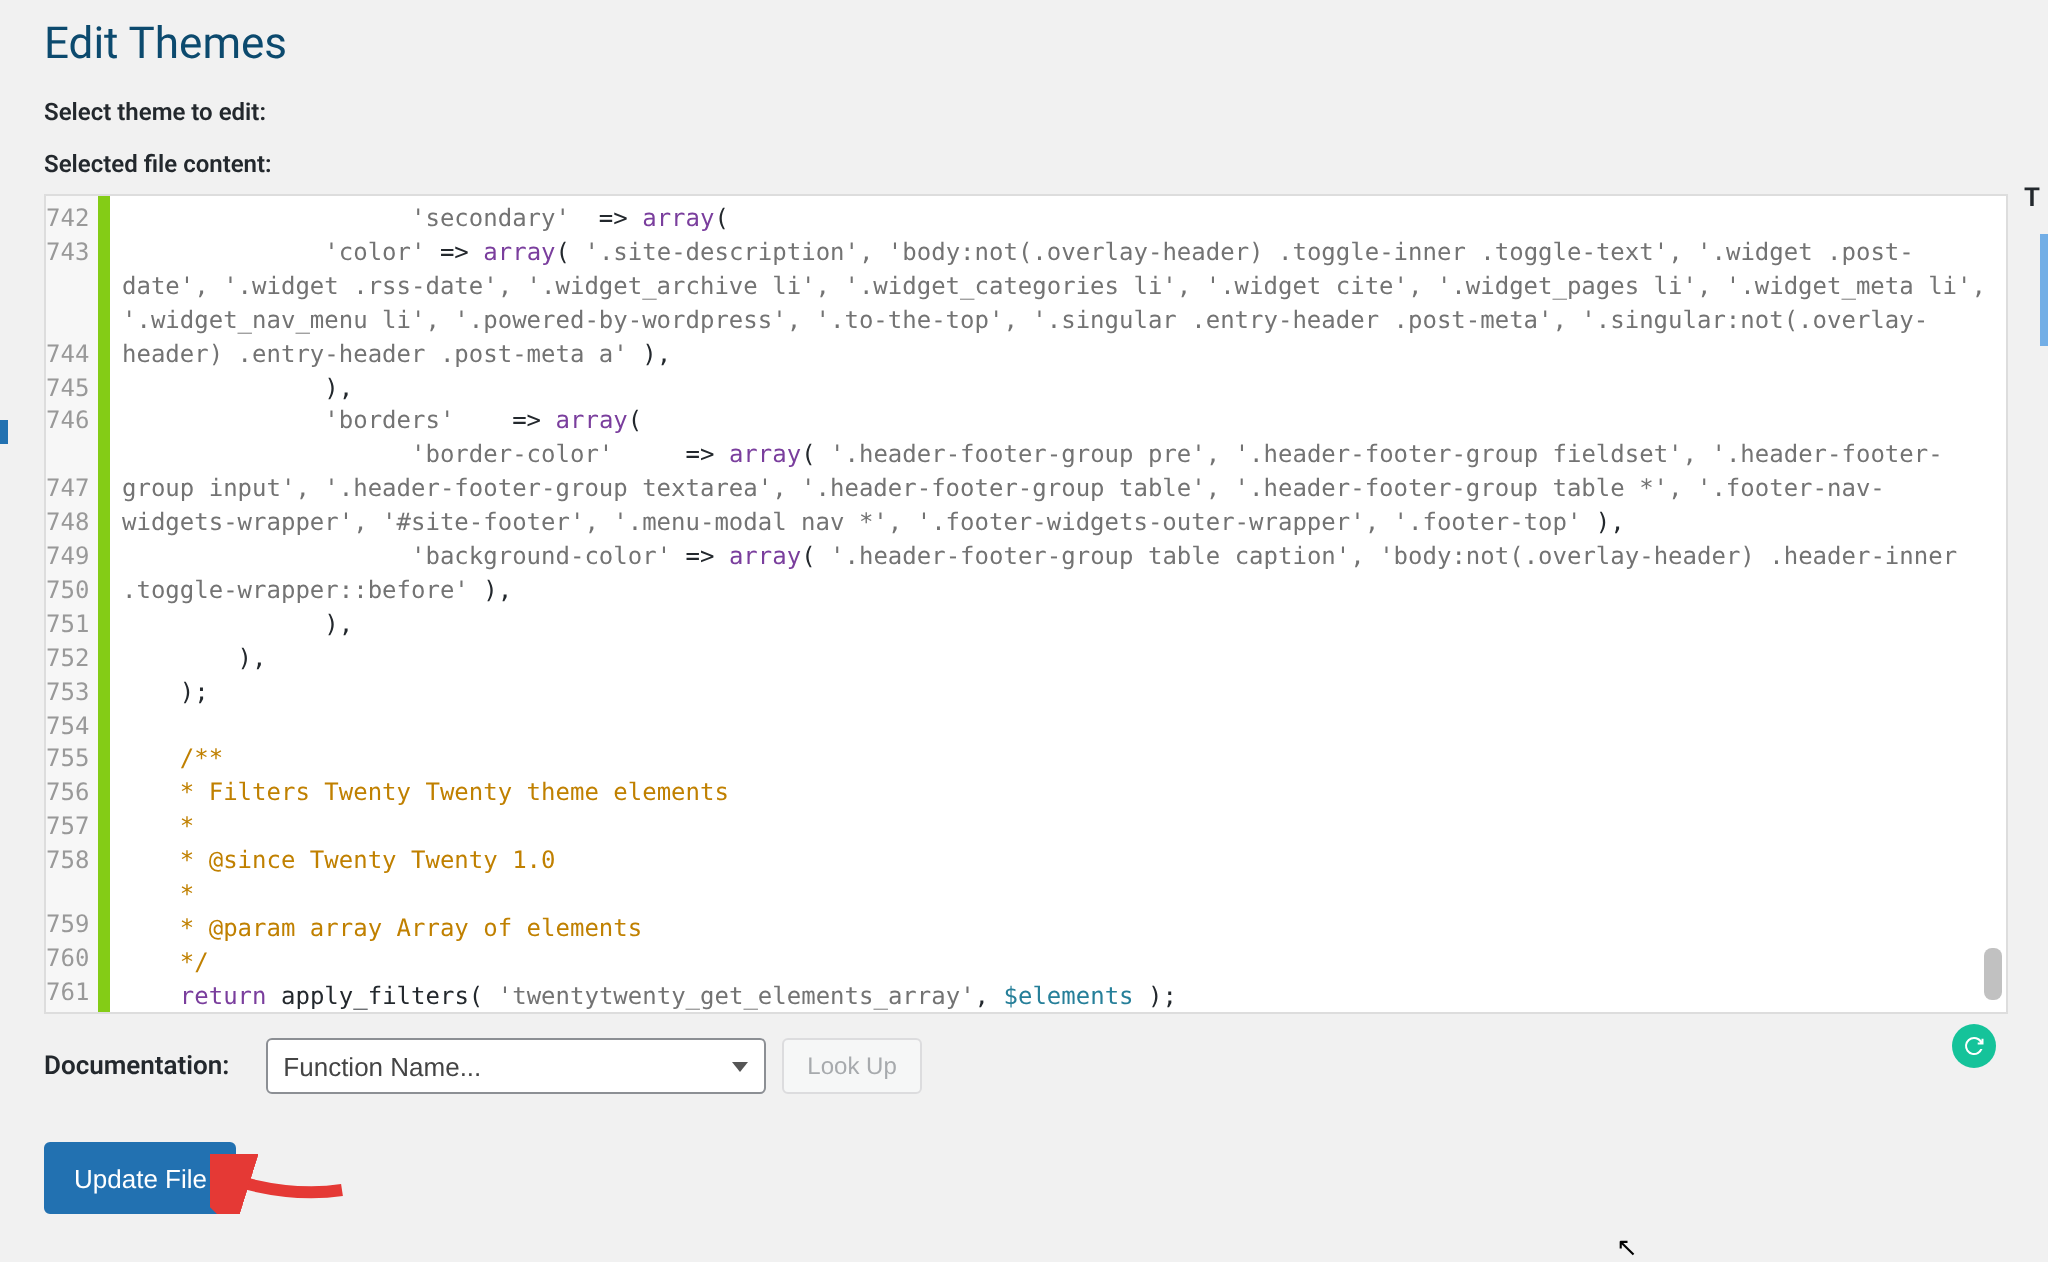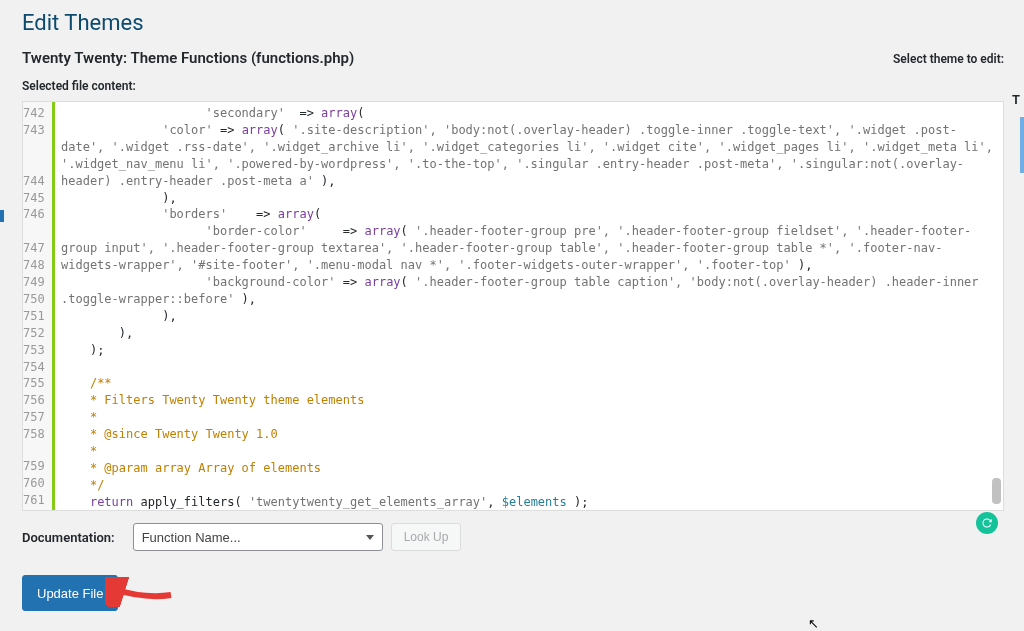--- a/index.html
+++ b/index.html
@@ -48,21 +48,21 @@
       border: 1px solid #ddd;
       background: #fff;
       position: relative;
       height: 410px;
       display: flex;
       overflow: hidden;
     }
     .gutter {
       width: 32px;
       background: #f7f7f7;
-      border-right: 3px solid #84cc16;
+      border-right: 6px solid #84cc16;
       text-align: right;
       font-family: Consolas, Monaco, monospace;
       font-size: 12px;
       color: #999;
       padding: 3px 22px 3px 0;
       line-height: 16.9px;
       user-select: none;
     }
     .code-area {
       flex: 1;
@@ -205,21 +205,20 @@
   </style>
 </head>
 <body>
 
 <div class="blue-edge"></div>
 
 <div class="wrap">
   <h1 class="page-title">Edit Themes</h1>
 
   <div class="header-row">
-    <div class="theme-title">Twenty Twenty: Theme Functions (functions.php)</div>
     <div class="select-theme-label">Select theme to edit:</div>
   </div>
 
   <div class="subhead">Selected file content:</div>
 
   <div class="editor-container">
     <div class="gutter" id="gutter">
         <div style="min-height: 16.9px;">742</div>
         <div style="min-height: 16.9px;">743</div>
         <div style="min-height: 16.9px;"></div>

